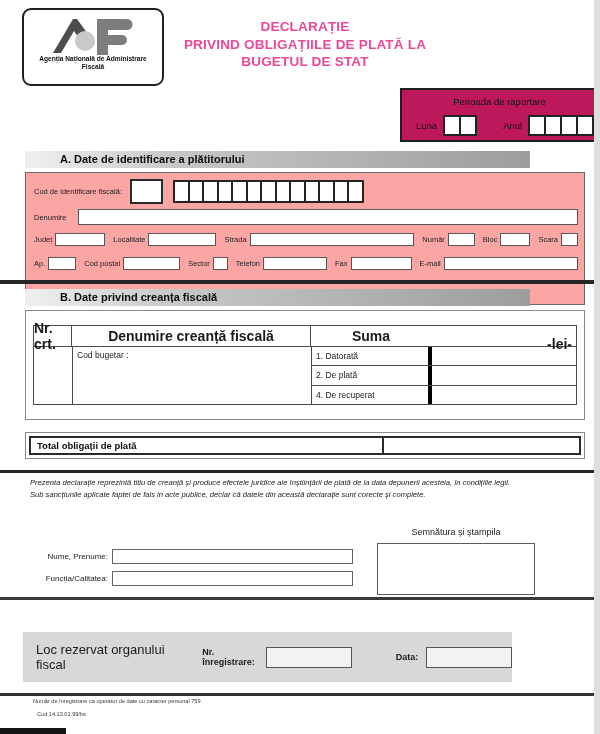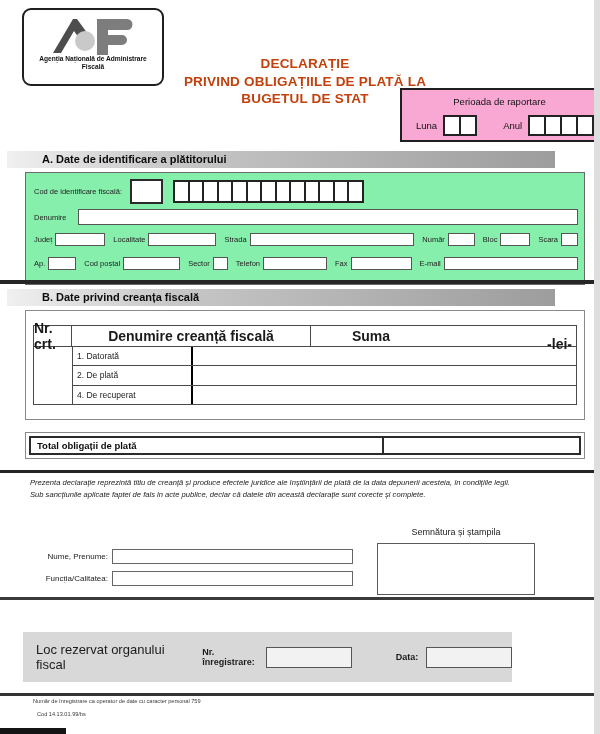--- a/index.html
+++ b/index.html
@@ -10,48 +10,48 @@
   
   .logo-box{
     position:absolute;left:22px;top:8px;width:138px;height:74px;
     border:2px solid #1f1f1f;border-radius:9px;background:#fff;
     display:flex;flex-direction:column;align-items:center;justify-content:flex-start;
   }
   .logo-art{margin-top:3px;}
   .logo-caption{font-size:6.6px;font-weight:bold;text-align:center;line-height:1.25;color:#111;}
   .form-title{
     position:absolute;left:155px;top:18px;width:300px;text-align:center;
-    font-weight:bold;font-size:13.5px;line-height:1.3;color:#c2410c;letter-spacing:.2px;margin-top:37px;
+    font-weight:bold;font-size:13.5px;line-height:1.3;color:#ec4899;letter-spacing:.2px;
   }
   .form-number{
     position:absolute;left:478px;top:6px;width:100px;text-align:center;
     font-size:46px;font-weight:800;color:#0a0a0a;letter-spacing:-1px;
   }
   
   .perioada-box{
     position:absolute;left:400px;top:88px;width:195px;height:50px;
-    border:2px solid #1f1f1f;background:#f9a8d4;
+    border:2px solid #1f1f1f;background:#be185d;
   }
   .perioada-title{text-align:center;font-size:9.5px;margin-top:6px;color:#111;}
   .perioada-row{display:flex;align-items:center;margin:8px 12px 0 14px;font-size:9.5px;}
   .plabel{margin-right:6px;color:#111;}
   .plabel.anul{margin-left:26px;}
   .cells{display:inline-flex;}
   .cells .cell{width:14px;height:17px;border:2px solid #222;background:#fff;margin-left:-2px;}
   .cells .cell:first-child{margin-left:0;}
   
   .secbar{
-    position:absolute;left:7px;width:548px;height:17px;
+    position:absolute;left:25px;width:505px;height:17px;
     background:linear-gradient(90deg,#f0f0f0 0%,#c7c7c7 30%,#9d9d9d 100%);
     font-weight:bold;font-size:11px;line-height:17px;padding-left:35px;box-sizing:border-box;color:#0c0c0c;
   }
   .secbar-a{top:151px;}
   .secbar-b{top:289px;}
   
-  .box-a{position:absolute;left:25px;top:172px;width:560px;height:113px;border:1.5px solid #6a6a6a;box-sizing:border-box;background:#86efac;}
+  .box-a{position:absolute;left:25px;top:172px;width:560px;height:133px;border:1.5px solid #6a6a6a;box-sizing:border-box;background:#fca5a5;}
   .cif-row{position:absolute;left:8px;top:6px;display:flex;align-items:center;}
   .cif-label{font-size:7.5px;color:#222;width:96px;}
   .cif-first{width:29px;height:21px;border:2px solid #2a2a2a;margin-right:10px;background:#fff;}
   .cif-cells .cell{width:12.5px;height:19px;}
   .frow{position:absolute;left:8px;right:6px;display:flex;align-items:center;}
   .frow-den{top:36px;}
   .frow-3{top:60px;}
   .frow-4{top:84px;}
   .flab{font-size:7.5px;color:#222;white-space:nowrap;margin-right:3px;}
   .fi{border:1px solid #555;height:13px;background:#fff;box-sizing:border-box;}
@@ -75,21 +75,21 @@
   .c34{flex:1;position:relative;}
   .th{font-weight:bold;font-size:14px;display:flex;align-items:center;justify-content:center;}
   .suma-lbl{position:absolute;left:0;top:0;width:120px;height:100%;display:flex;align-items:center;justify-content:center;}
   .lei-lbl{position:absolute;right:4px;top:8px;height:100%;display:flex;align-items:center;}
   .tbody{display:flex;height:57px;}
   .td-nr{width:38px;border-right:1px solid #4a4a4a;}
   .td-den{width:239px;border-right:1px solid #4a4a4a;font-size:8.5px;padding:3px 0 0 4px;box-sizing:border-box;color:#222;}
   .subcol{flex:1;display:flex;flex-direction:column;}
   .subrow{flex:1;display:flex;border-bottom:1px solid #4a4a4a;}
   .subrow:last-child{border-bottom:none;}
-  .sublab{width:120px;border-right:2px solid #000000;font-size:8.5px;display:flex;align-items:center;padding-left:4px;box-sizing:border-box;color:#222;}
+  .sublab{width:120px;border-right:4px solid #000000;font-size:8.5px;display:flex;align-items:center;padding-left:4px;box-sizing:border-box;color:#222;}
   .subval{flex:1;background:#fff;}
   
   .total-wrap{position:absolute;left:25px;top:432px;width:560px;height:27px;border:1px solid #8a8a8a;box-sizing:border-box;background:#fff;}
   .total-inner{position:absolute;left:3px;right:3px;top:3px;bottom:3px;border:2px solid #2b2b2b;display:flex;align-items:center;}
   .total-label{font-weight:bold;font-size:9.5px;padding-left:6px;flex:0 0 64%;box-sizing:border-box;color:#0d0d0d;}
   .total-value{flex:1;height:100%;border-left:2px solid #2b2b2b;box-sizing:border-box;}
   
   .disclaimer{position:absolute;left:30px;top:477px;width:545px;font-style:italic;font-size:7.6px;line-height:1.6;color:#222;}
   
   .sig-label{position:absolute;left:377px;top:527px;width:158px;text-align:center;font-size:9px;color:#1b1b1b;}
@@ -230,20 +230,21 @@
       <div class="trow thead">
         <div class="th c1">Nr. crt.</div>
         <div class="th c2">Denumire creanță fiscală</div>
         <div class="th c34">
           <span class="suma-lbl">Suma</span>
           <span class="lei-lbl">-lei-</span>
         </div>
       </div>
       <div class="tbody">
         <div class="td-nr"></div>
+        <div class="td-den">Cod bugetar :</div>
         <div class="subcol">
           <div class="subrow">
             <div class="sublab">1. Datorată</div>
             <div class="subval"></div>
           </div>
           <div class="subrow">
             <div class="sublab">2. De plată</div>
             <div class="subval"></div>
           </div>
           <div class="subrow">

